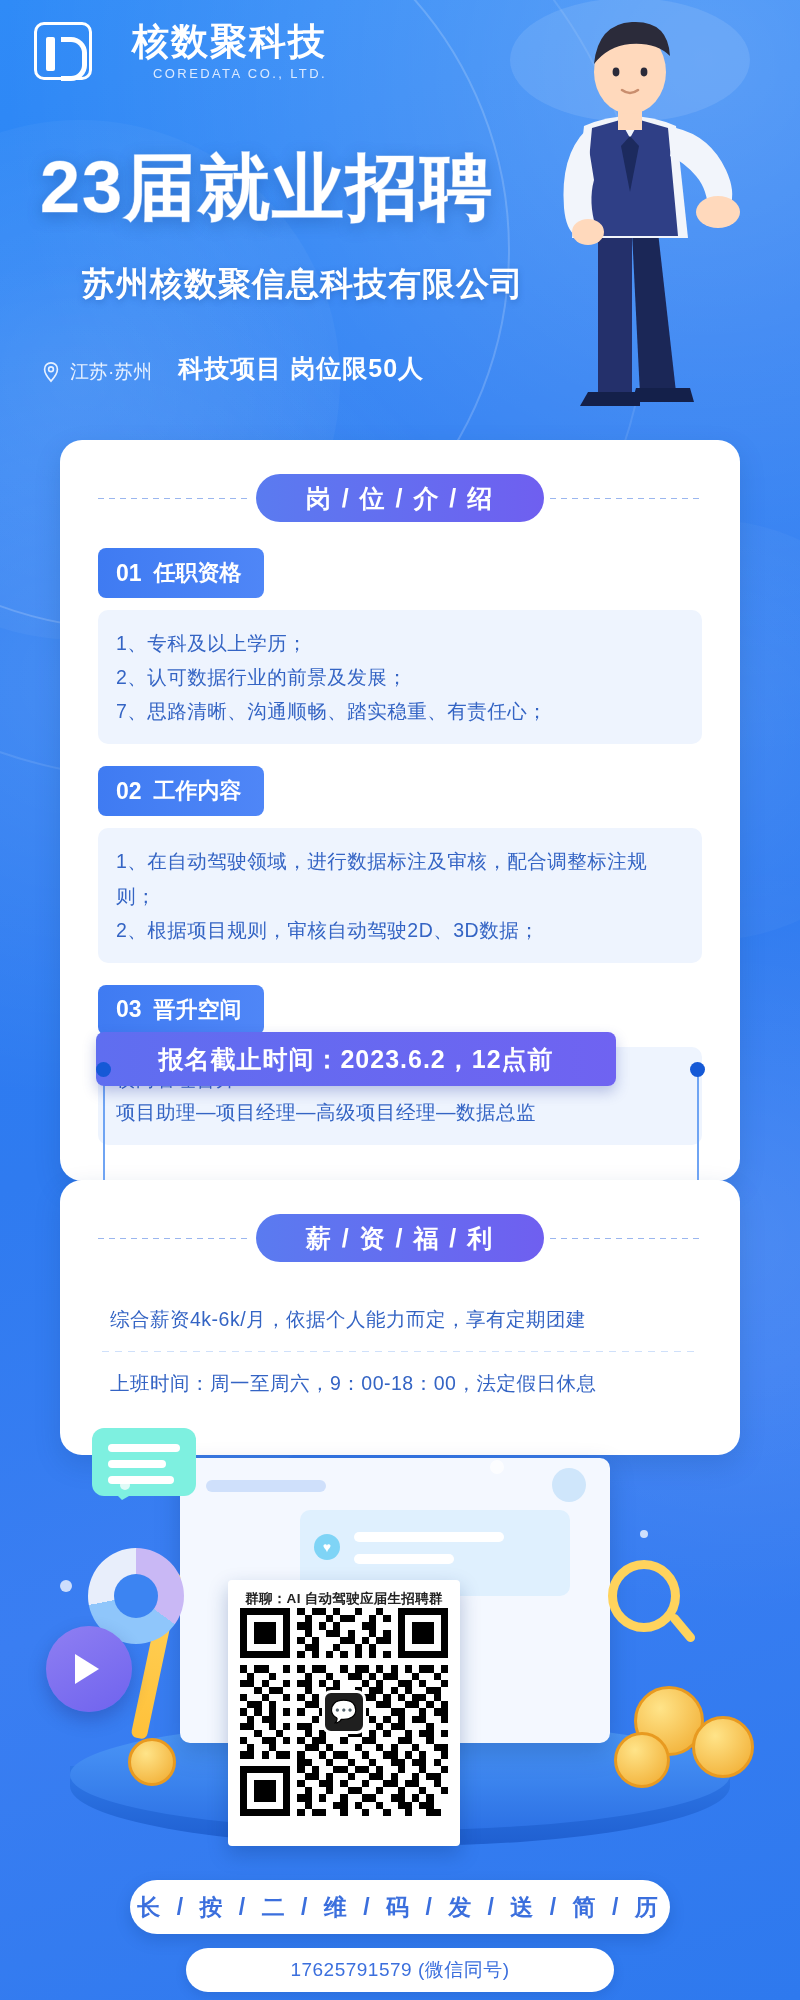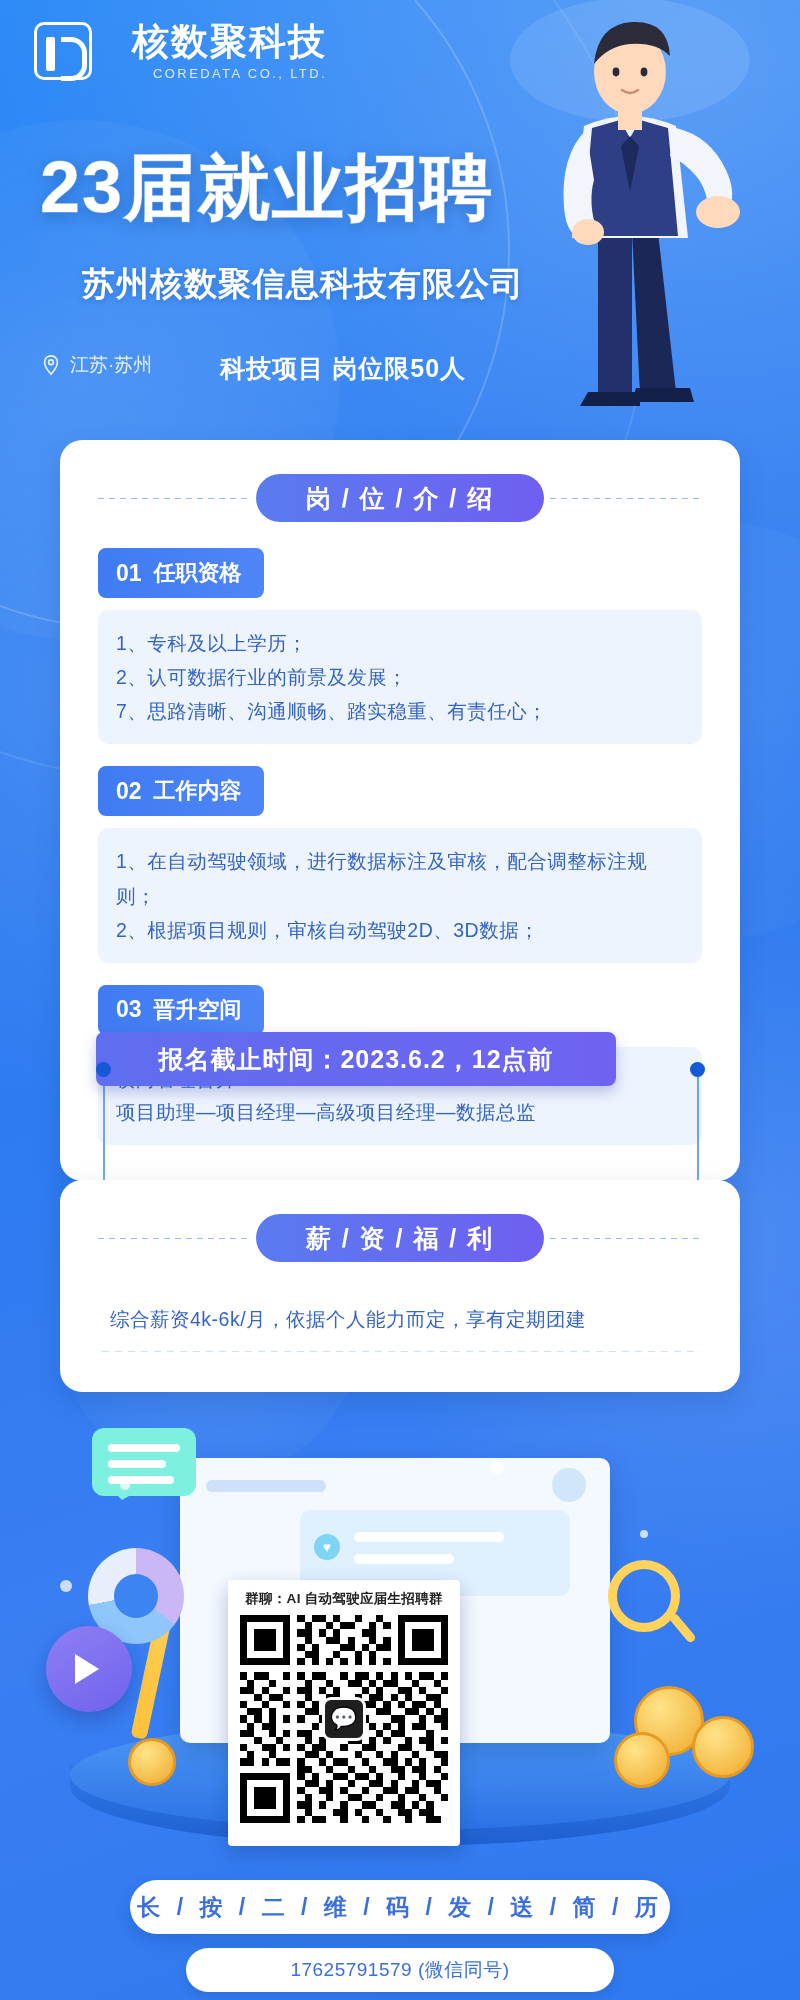--- a/index.html
+++ b/index.html
@@ -65,21 +65,21 @@
     -webkit-text-stroke: 1px rgba(255,255,255,0.4);
   }
   .title-sub {
     position: absolute; left: 82px; top: 262px;
     font-size: 33px; font-weight: bold; color: #ffffff;
     letter-spacing: 1px;
     text-shadow: 0 2px 6px rgba(20,70,150,0.35);
   }
   .meta-row {
     position: absolute; left: 40px; top: 352px; width: 600px;
-    display: flex; align-items: flex-start; gap: 68px;
+    display: flex; align-items: flex-end; gap: 26px;
   }
   .loc { display: flex; align-items: center; gap: 8px; color: #e7f1ff; font-size: 19px; }
   .pin { width: 22px; height: 22px; flex: none; }
   .meta-right { font-size: 25px; font-weight: bold; color: #fff; letter-spacing: 1px; }
 
   
   .person { position: absolute; right: 30px; top: 0; width: 290px; height: 420px; }
 
   
   .card {
@@ -233,21 +233,21 @@
   .c3 { width: 56px; height: 56px; right: 130px; top: 312px; }
   .c4 { width: 48px; height: 48px; left: 128px; top: 318px; }
   .dot-s { position: absolute; border-radius: 50%; background: rgba(255,255,255,.75); }
 
   
   .qr-box {
     position: absolute; left: 228px; top: 160px; width: 232px; height: 266px;
     background: #fff; border-radius: 4px; box-shadow: 0 8px 20px rgba(10,50,120,.28);
     padding: 10px 12px;
   }
-  .qr-cap { font-size: 13.5px; font-weight: bold; color: #222; text-align: center; margin-bottom: 7px; letter-spacing: .3px; }
+  .qr-cap { font-size: 13.5px; font-weight: bold; color: #222; text-align: center; letter-spacing: .3px; }
   .qr-img { position: relative; width: 208px; height: 208px; margin: 0 auto; }
   .qr-img svg { display: block; }
   .qr-logo {
     position: absolute; left: 50%; top: 50%; transform: translate(-50%,-50%);
     width: 44px; height: 44px; border-radius: 9px; background: #1f1f1f;
     display: flex; align-items: center; justify-content: center;
     border: 3px solid #fff;
   }
   .qr-logo span { color: #fff; font-size: 22px; line-height: 1; }
 
@@ -366,20 +366,21 @@
   <div class="pin-line" style="left:103px; top:1070px; height:110px;"></div>
   <div class="pin-line" style="left:697px; top:1070px; height:110px;"></div>
   <div class="deadline">报名截止时间：2023.6.2，12点前</div>
 
   <div class="card" id="card-salary">
     <div class="title-wrap">
       <div class="section-title">薪 / 资 / 福 / 利</div>
     </div>
     <div class="sal-row">综合薪资4k-6k/月，依据个人能力而定，享有定期团建</div>
     <div class="sal-div"></div>
+    <div class="sal-row">上班时间：周一至周六，9：00-18：00，法定假日休息</div>
   </div>
 
   <div class="bottom">
     <div class="podium">
       <div class="podium-side"></div>
       <div class="podium-top"></div>
     </div>
 
     <div class="screen">
       <div class="screen-bar"></div>

